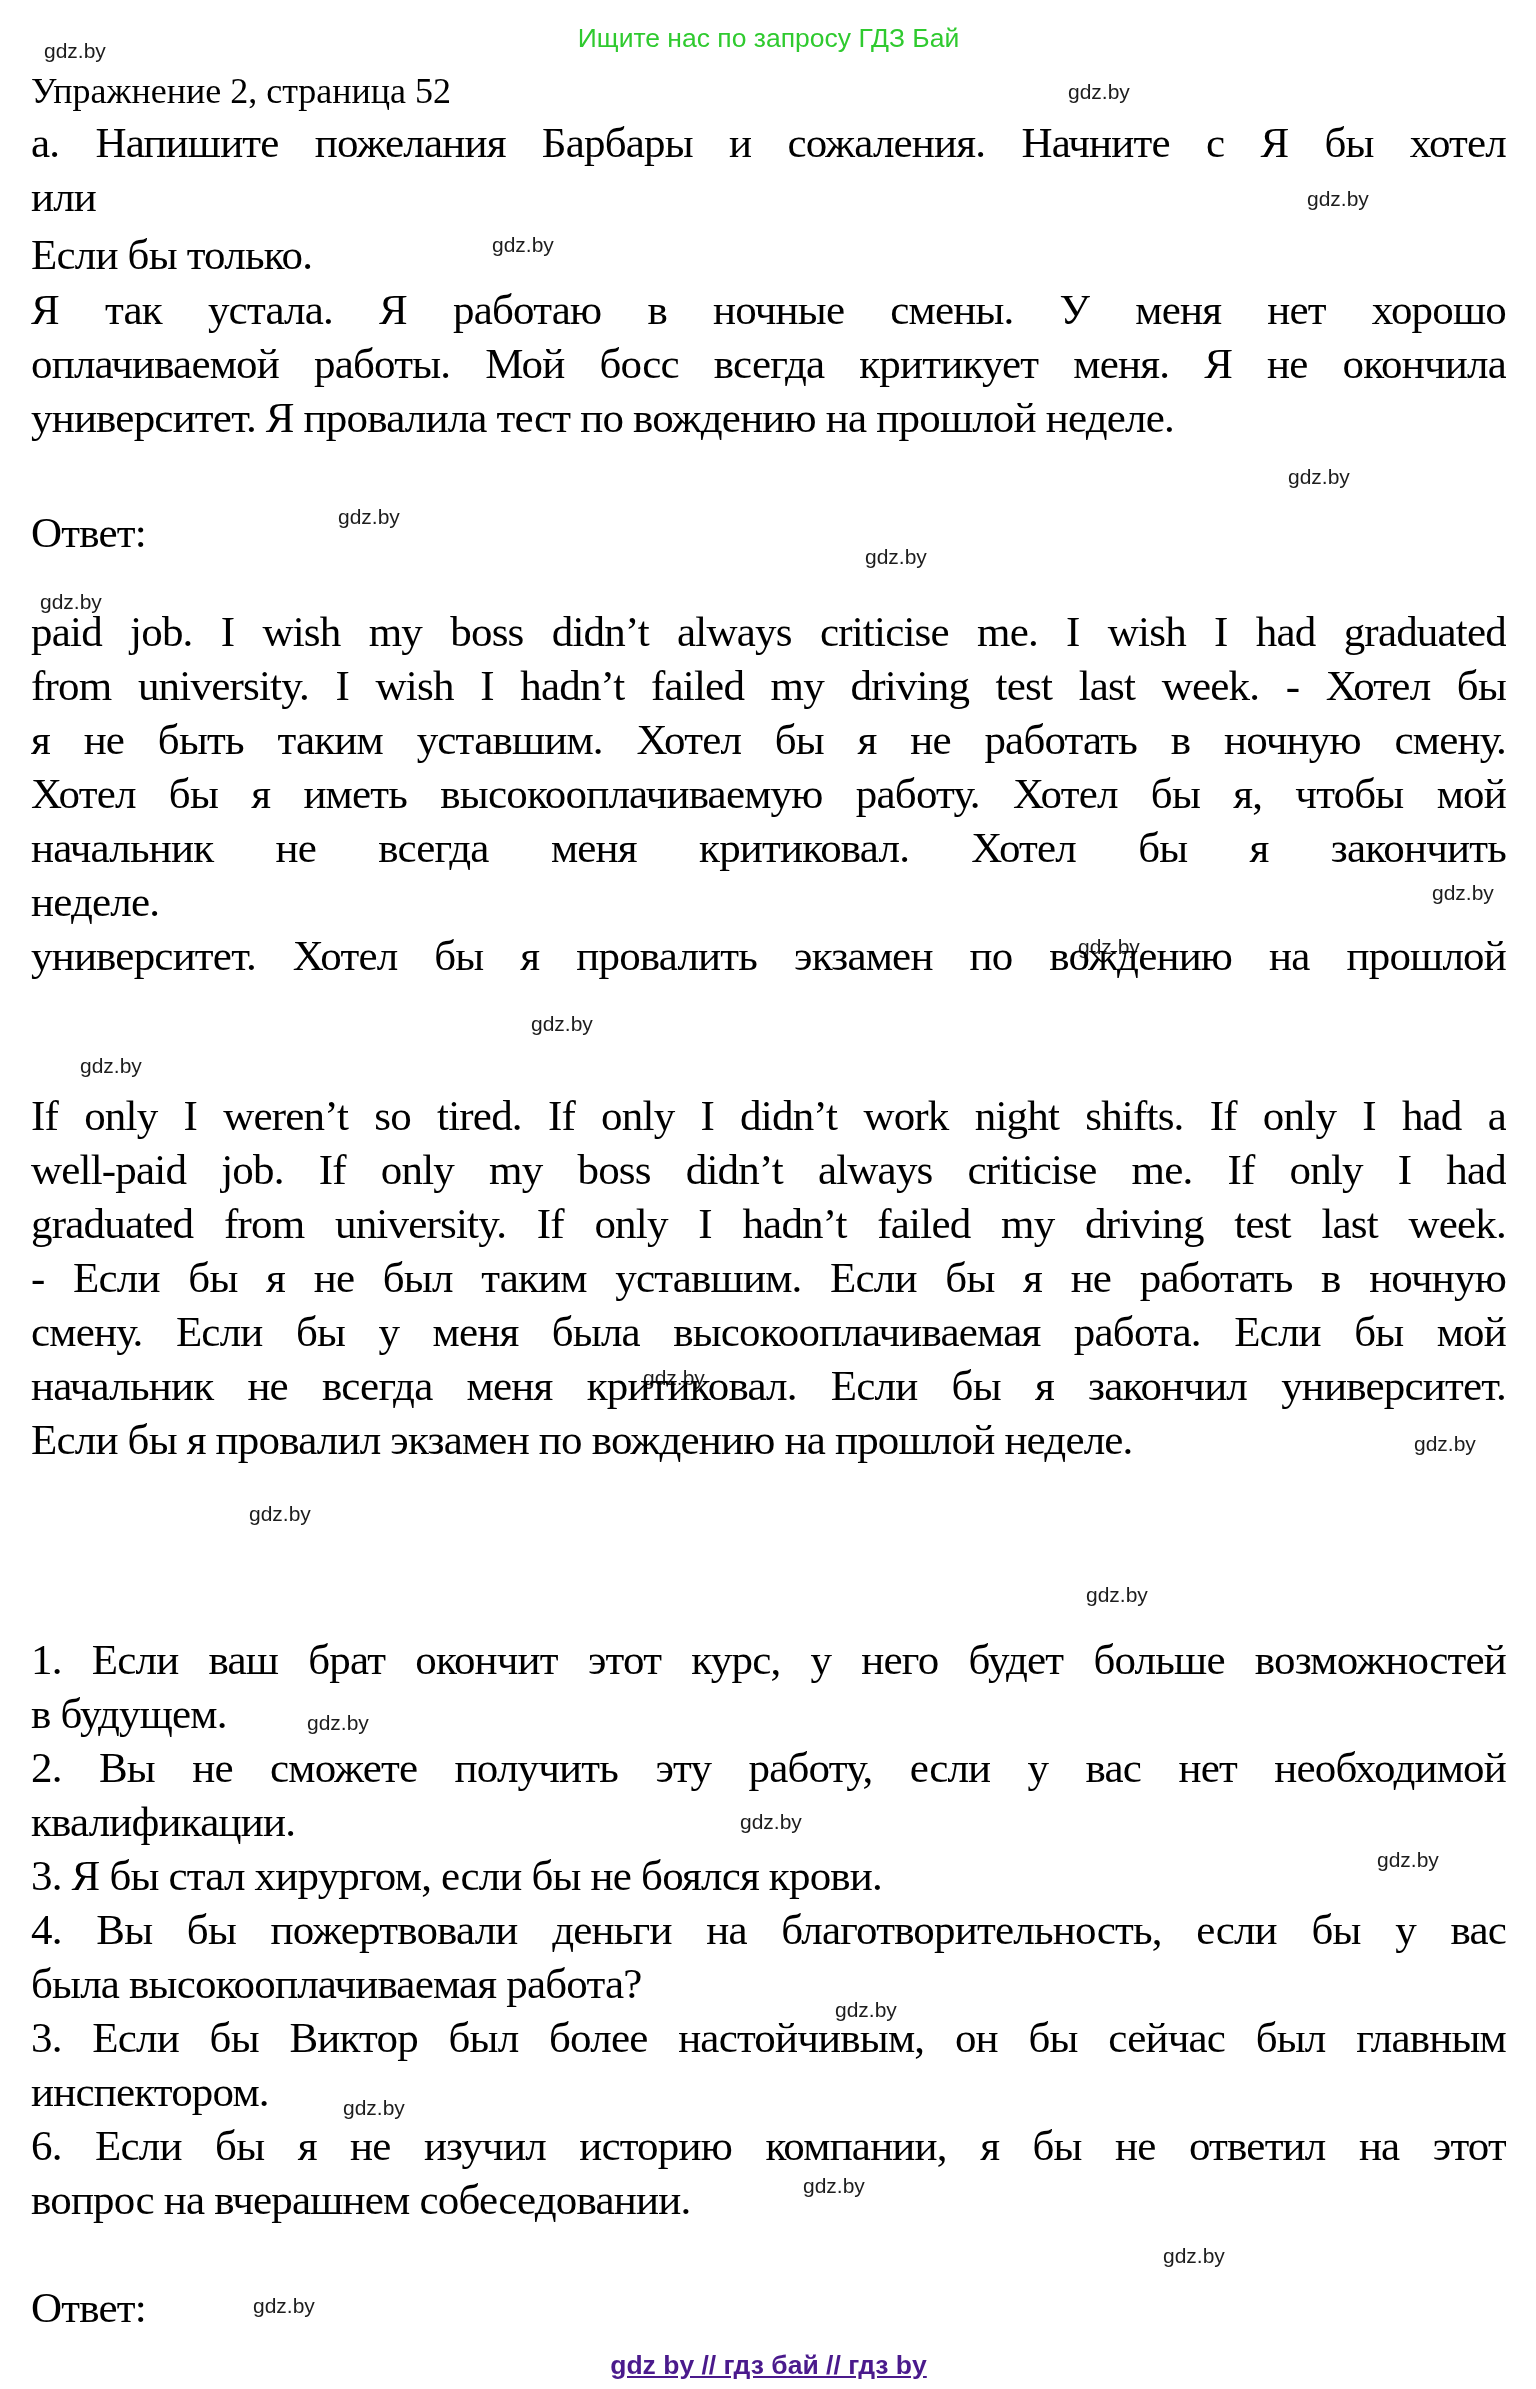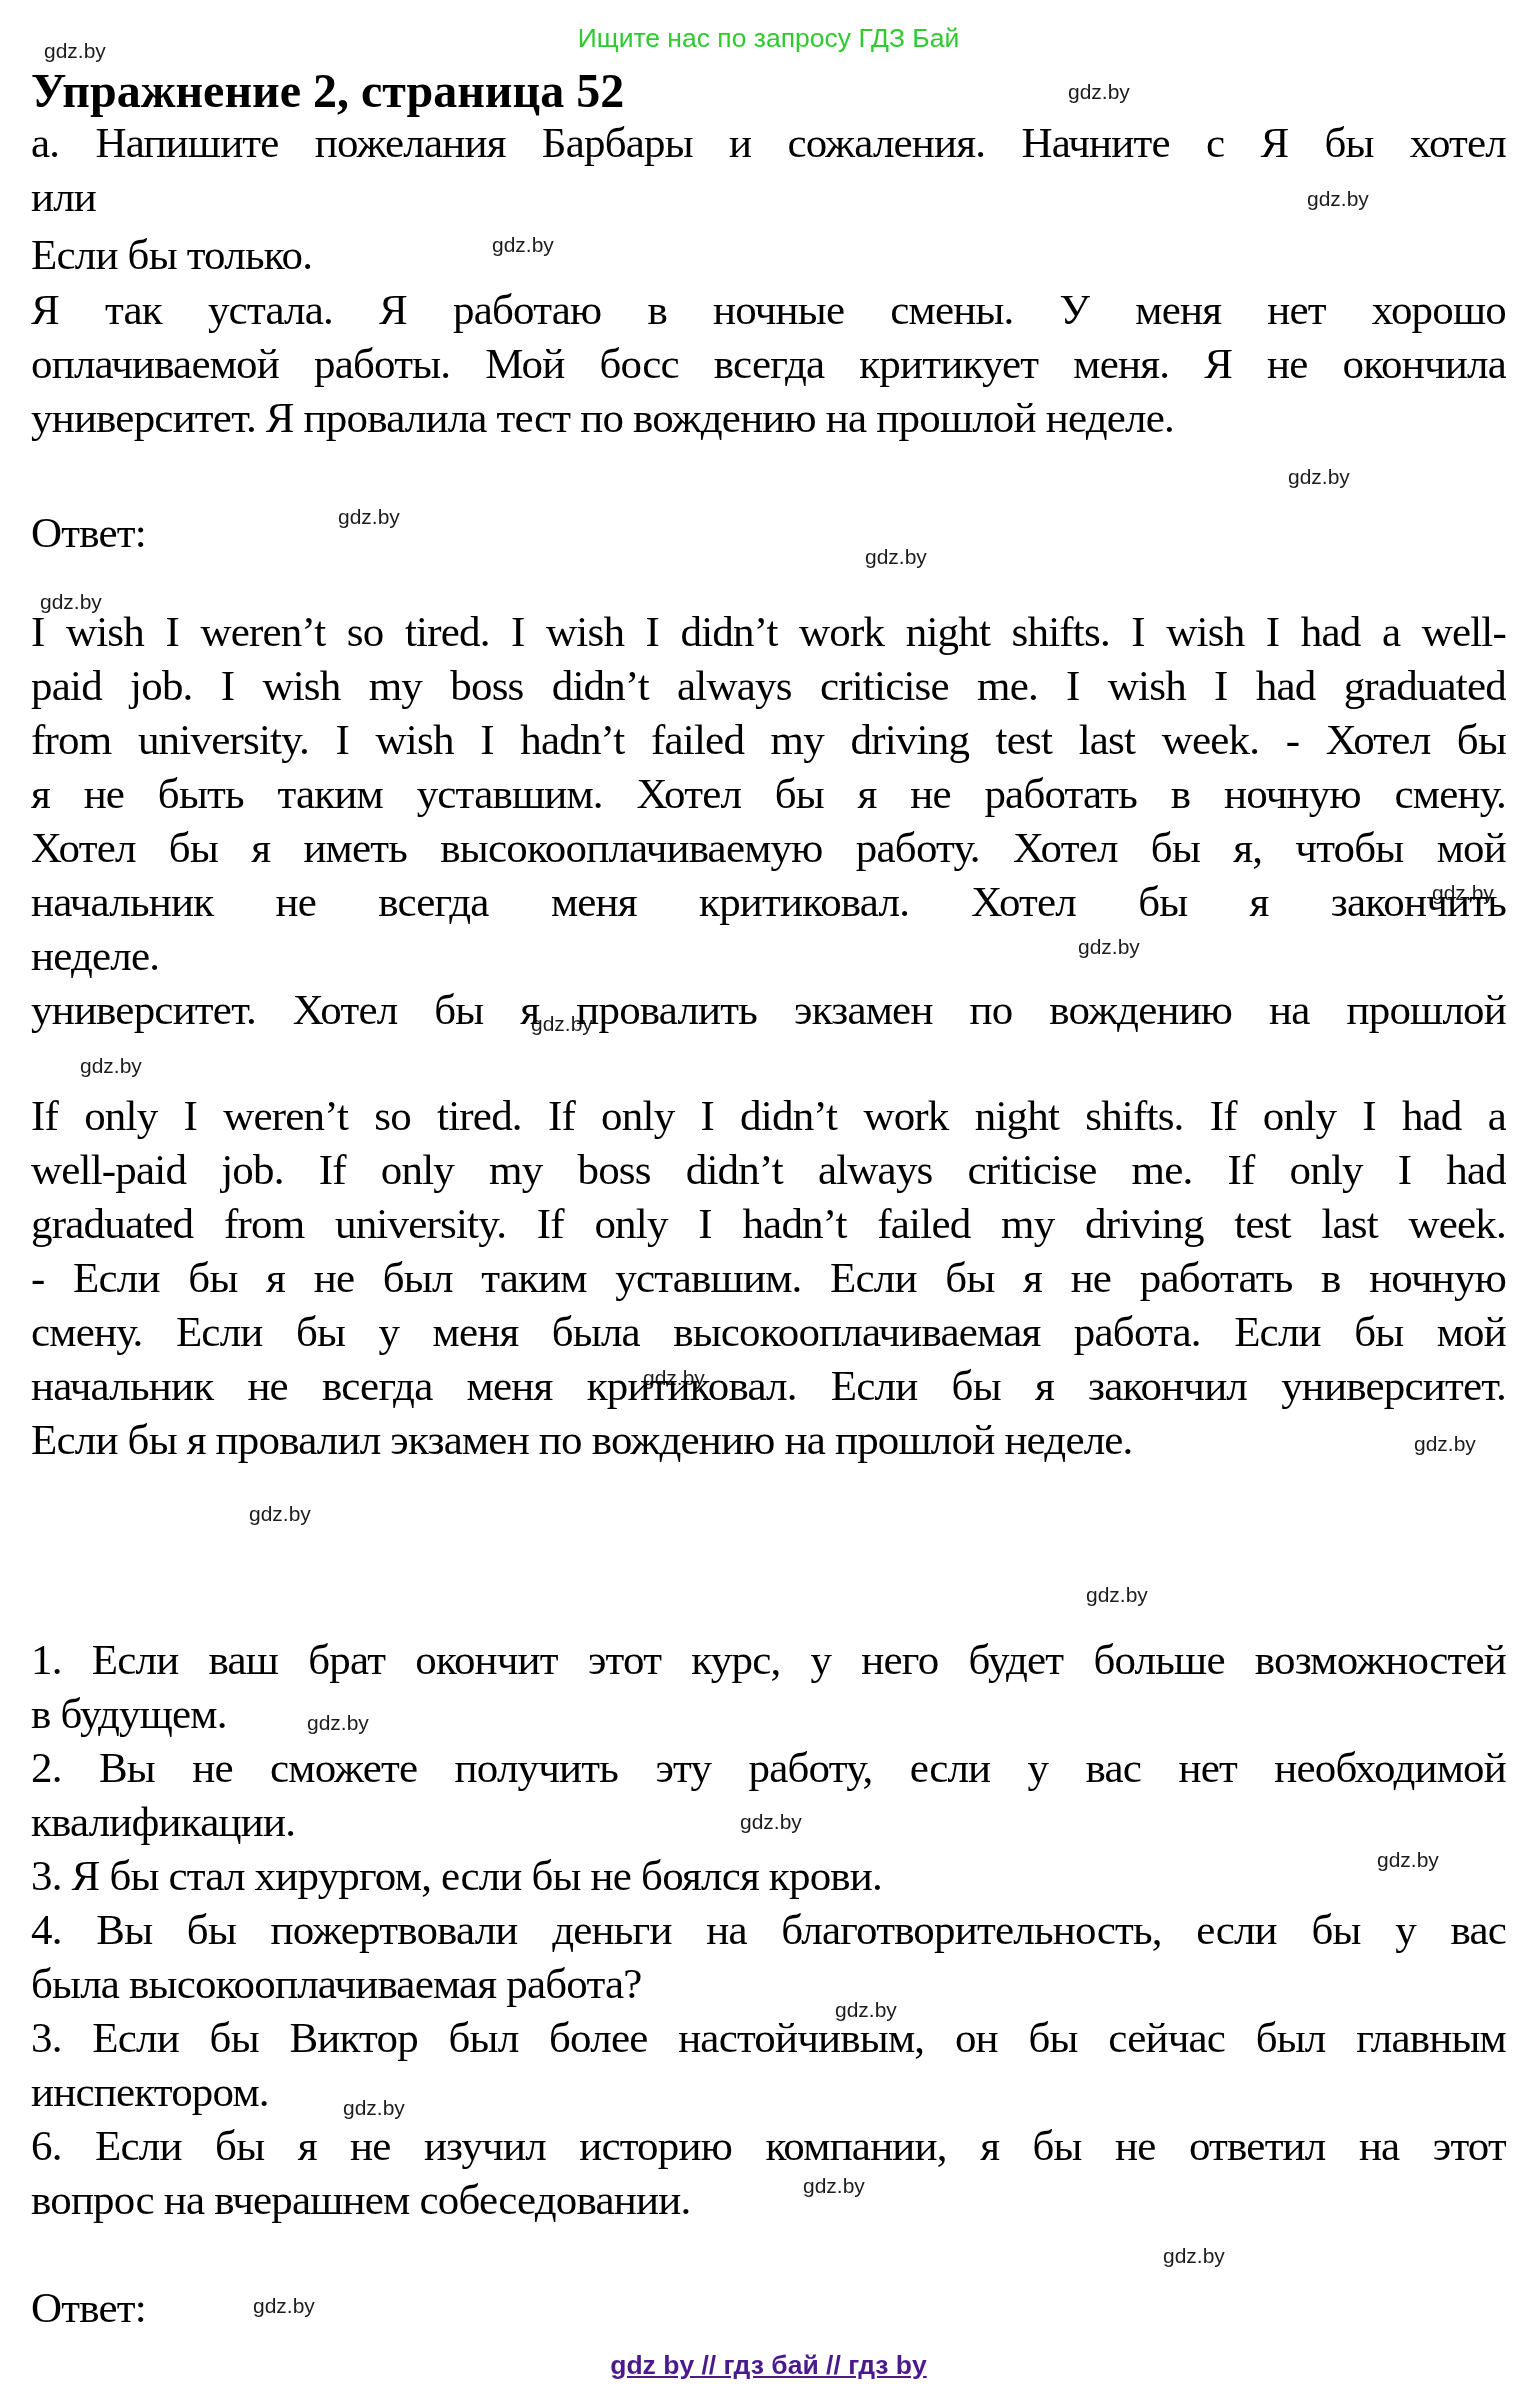--- a/index.html
+++ b/index.html
@@ -32,22 +32,22 @@
   .tline{
     height:54px;
     overflow:hidden;
     text-align:left;
   }
   .tline.just{
     text-align:justify;
     text-align-last:justify;
   }
   .title-block{
-    font-weight:bold;
-    font-size:48px;
+    font-weight:normal;
+    font-size:36px;
     letter-spacing:0;
   }
   .wm{
     position:absolute;
     font-family:"Liberation Sans","DejaVu Sans",sans-serif;
     font-size:21px;
     line-height:24px;
     color:#1d1d1d;
     white-space:nowrap;
   }
@@ -105,21 +105,20 @@
 
   <div class="block" style="top:283px">
       <div class="tline just">Я так устала. Я работаю в ночные смены. У меня нет хорошо</div>
       <div class="tline just">оплачиваемой работы. Мой босс всегда критикует меня. Я не окончила</div>
       <div class="tline">университет. Я провалила тест по вождению на прошлой неделе.</div>
     </div>
 
   <div class="block" style="top:506px">Ответ:</div>
 
   <div class="block" style="top:605px">
-      <div class="tline just">I wish I weren’t so tired. I wish I didn’t work night shifts. I wish I had a well-</div>
       <div class="tline just">paid job. I wish my boss didn’t always criticise me. I wish I had graduated</div>
       <div class="tline just">from university. I wish I hadn’t failed my driving test last week. - Хотел бы</div>
       <div class="tline just">я не быть таким уставшим. Хотел бы я не работать в ночную смену.</div>
       <div class="tline just">Хотел бы я иметь высокооплачиваемую работу. Хотел бы я, чтобы мой</div>
       <div class="tline just">начальник не всегда меня критиковал. Хотел бы я закончить</div>
       <div class="tline">неделе.</div>
       <div class="tline just">университет. Хотел бы я провалить экзамен по вождению на прошлой</div>
     </div>
 
   <div class="block" style="top:1089px">

